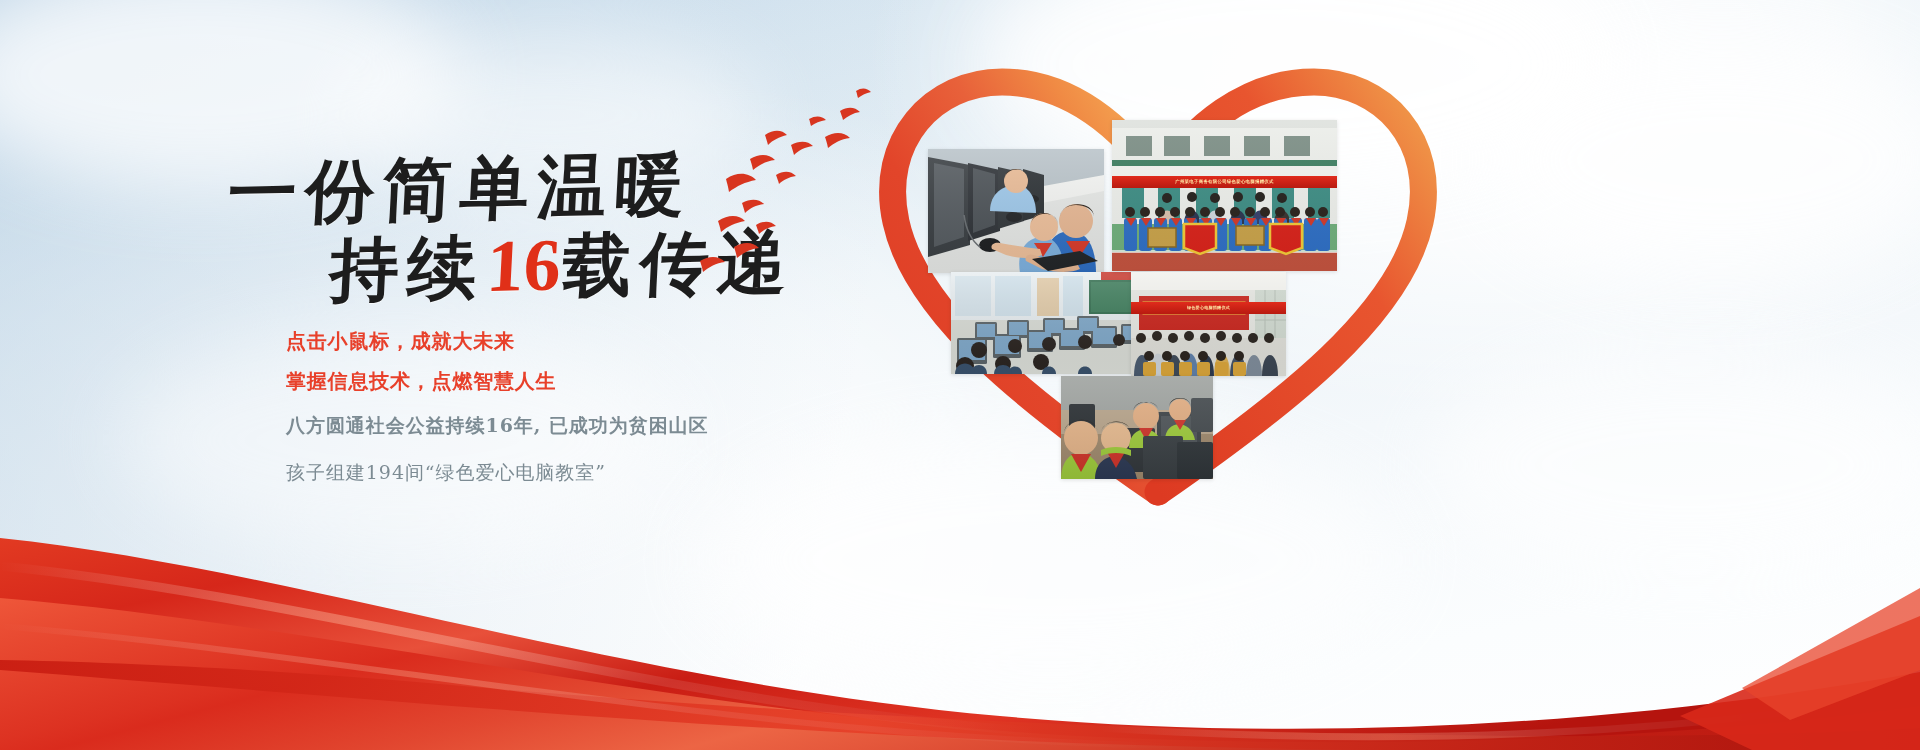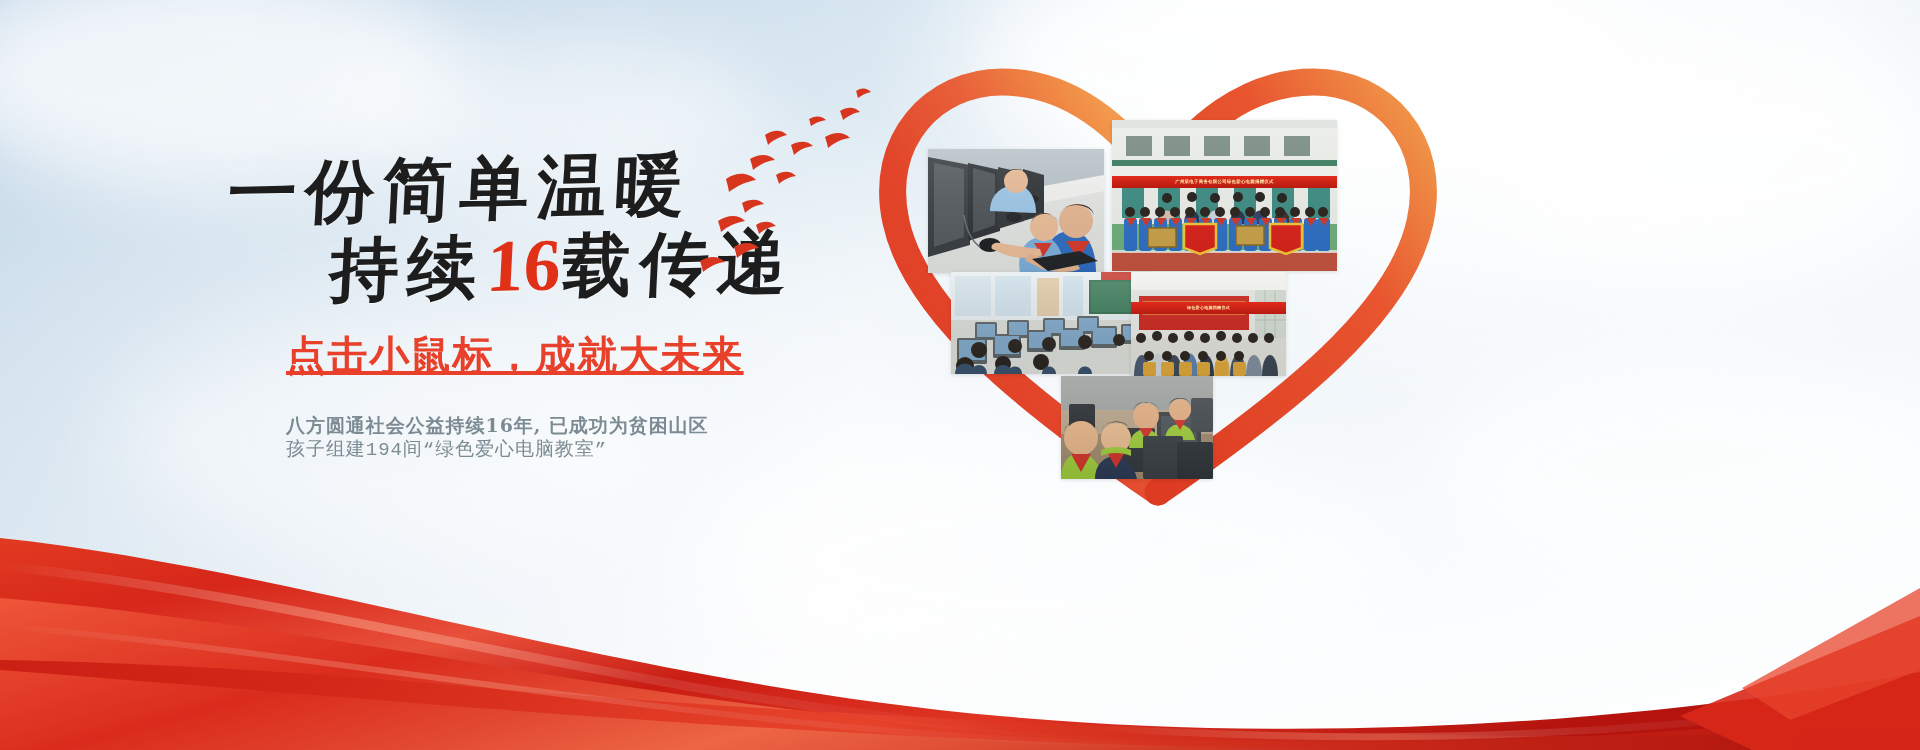--- a/index.html
+++ b/index.html
@@ -36,34 +36,33 @@
   }
   #hl1{position:absolute;left:228px;top:158px;font-size:69px;line-height:1;
        transform:skewX(-4deg) rotate(-1.1deg);transform-origin:left center;}
   #hl2{position:absolute;left:330px;top:232px;font-size:69px;line-height:1;
        transform:skewX(-4deg) rotate(-1.1deg);transform-origin:left center;}
   #hl2 .num{color:#e03018;font-family:"Liberation Serif","DejaVu Serif",serif;
             font-weight:700;font-size:74px;letter-spacing:0;padding:0 2px;}
 
   .sub{
     position:absolute;left:286px;color:#e8402a;font-weight:700;
-    font-size:40px;letter-spacing:.04em;white-space:nowrap;
+    font-size:20px;letter-spacing:.04em;white-space:nowrap;
     font-family:"DejaVu Sans","Liberation Sans",sans-serif;
-    text-decoration:underline;
   }
   #sub1{top:328px;}
   #sub2{top:368px;}
 
   .body-line{
     position:absolute;left:286px;color:#7c8b93;font-size:19px;
     letter-spacing:.05em;white-space:nowrap;
     font-family:"DejaVu Serif","Liberation Serif",serif;
   }
   #body1{top:413px;font-weight:bold;}
-  #body2{top:436px;font-family:Liberation Mono, monospace;}
+  #body2{top:460px;}
 
   
   #birds{position:absolute;left:690px;top:75px;width:220px;height:220px;}
 
   
   #heart{position:absolute;left:838px;top:52px;width:640px;height:470px;}
 
   
   .photo{position:absolute;overflow:hidden;background:#cfd8de;
          box-shadow:0 1px 4px rgba(0,0,0,.12);}
@@ -99,20 +98,21 @@
   <div class="cloud c4"></div>
   <div class="cloud c5"></div>
   <div class="cloud c6"></div>
   <div class="cloud c7"></div>
 
   <div id="textblock">
     <div id="hl1" class="headline">一份简单温暖</div>
     <div id="hl2" class="headline"><span>持续</span><span class="num">16</span><span>载传递</span></div>
 
     <div id="sub1" class="sub">点击小鼠标，成就大未来</div>
+    <div id="sub2" class="sub">掌握信息技术，点燃智慧人生</div>
 
     <div id="body1" class="body-line">八方圆通社会公益持续16年, 已成功为贫困山区</div>
     <div id="body2" class="body-line">孩子组建194间“绿色爱心电脑教室”</div>
   </div>
 
   <svg id="birds" viewBox="0 0 220 220">
     <g fill="#d8351f">
       <path d="M166 16 c6-4 11-3 15 1 c-5 1-9 3-13 6 c-1-3-1-5-2-7z"></path>
       <path d="M150 36 c8-5 15-4 20 1 c-7 1-12 4-17 8 c-1-4-2-6-3-9z"></path>
       <path d="M119 44 c7-4 13-3 17 1 c-6 1-11 3-15 6 c-1-3-1-5-2-7z"></path>

